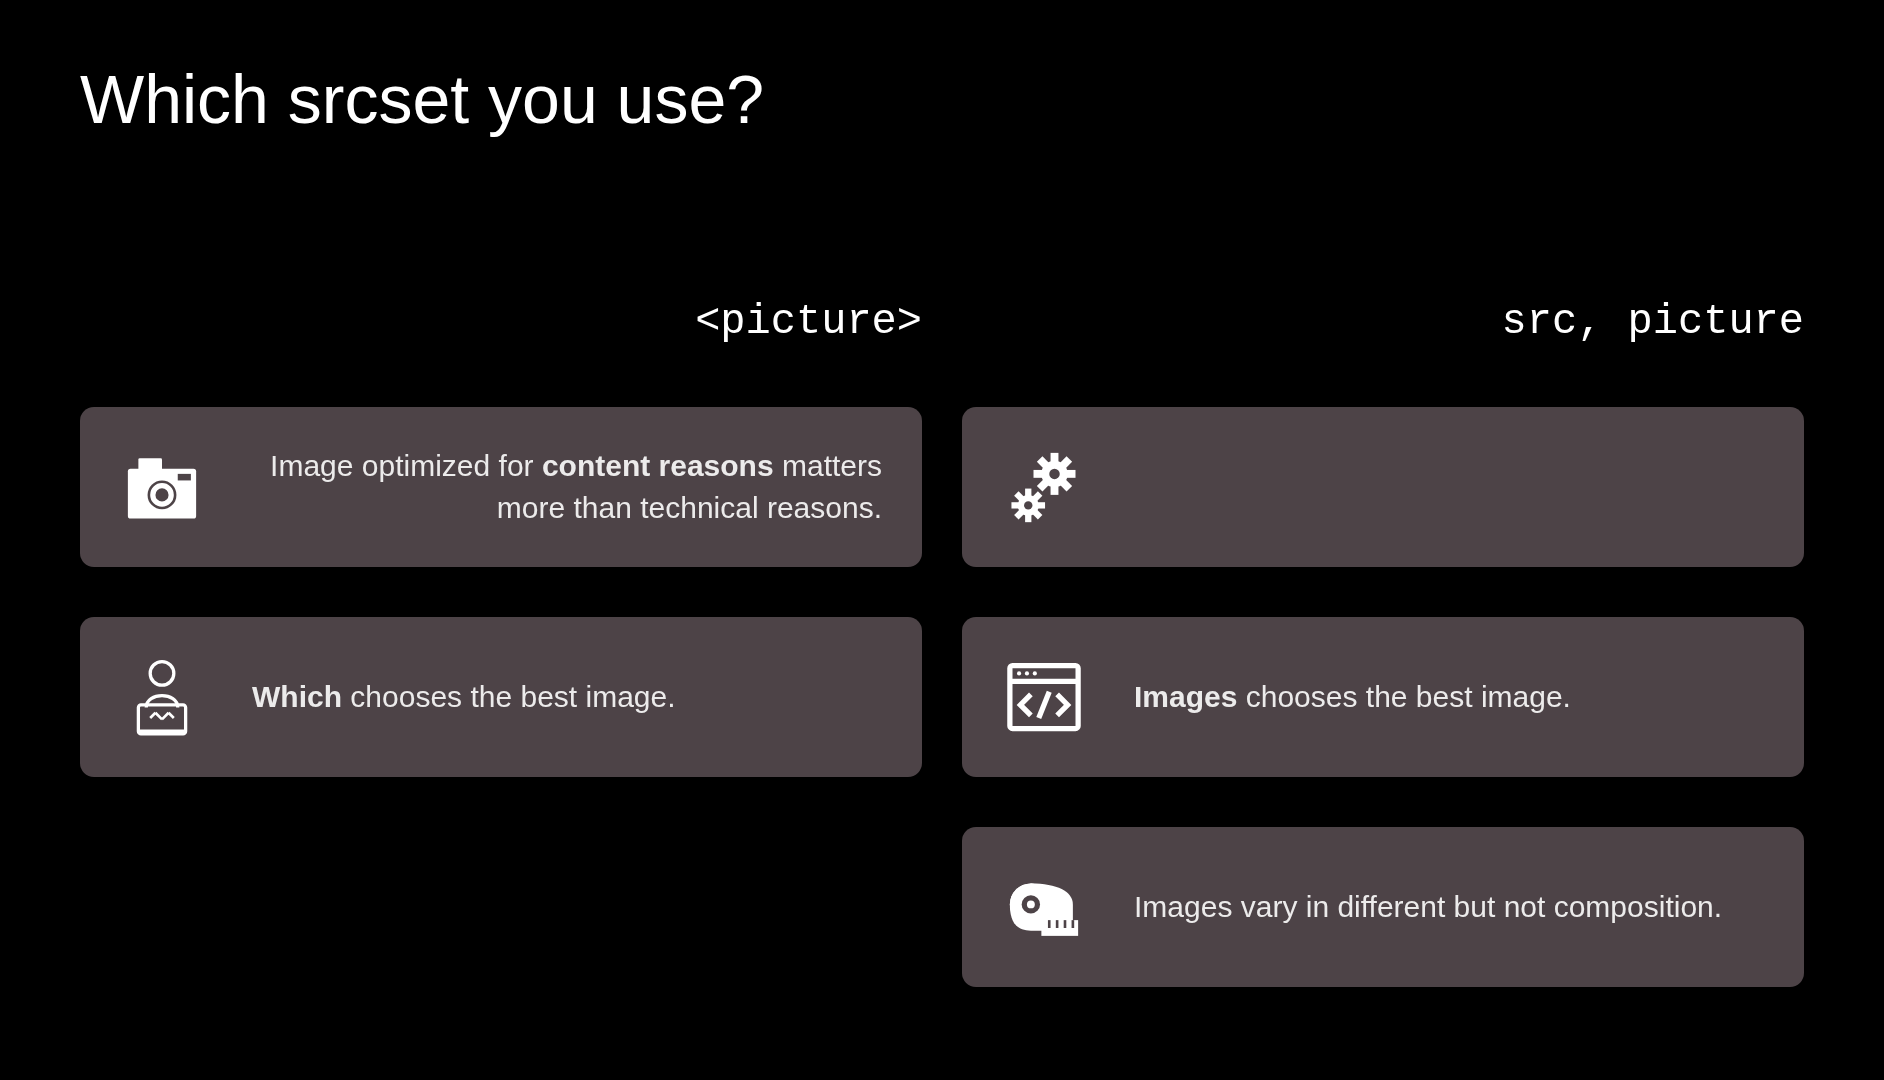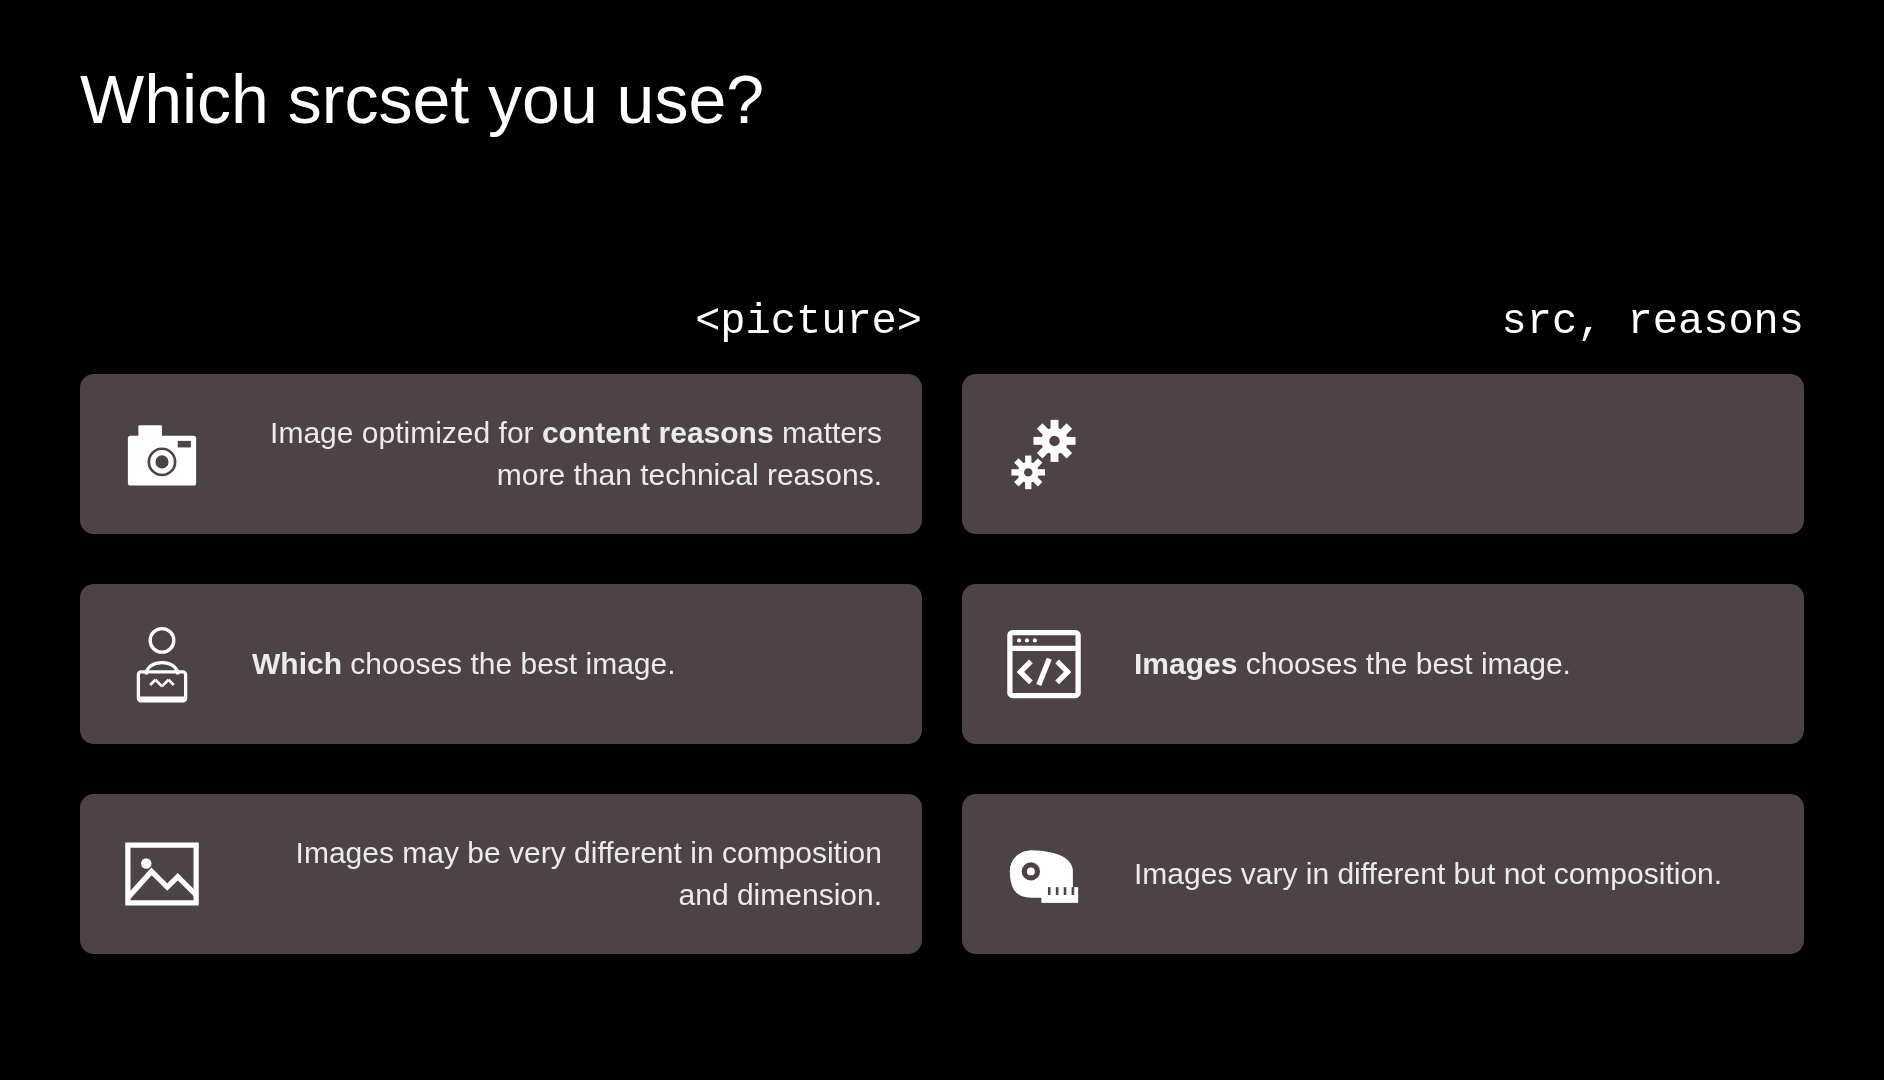--- a/index.html
+++ b/index.html
@@ -38,21 +38,21 @@
   .card {
     background: #4d4347;
     border-radius: 14px;
     padding: 36px 40px;
     display: flex;
     align-items: center;
     gap: 48px;
     margin-bottom: 60px;
     min-height: 160px;
   }
-  .card:nth-of-type(2){ margin-bottom: 50px; }
+  .card:nth-of-type(2){ margin-bottom: 50px; margin-top: 33px; }
   .card:nth-of-type(3){ margin-bottom: 50px; }
   .card-icon {
     width: 84px;
     height: 84px;
     flex-shrink: 0;
     display: flex;
     align-items: center;
     justify-content: center;
   }
   .card-icon svg {
@@ -100,37 +100,25 @@
           <rect x="14" y="38" width="36" height="22" rx="2"></rect>
           <path d="M23 48 L27 44 M27 44 L32 49 M32 49 L37 44 M37 44 L41 48" stroke-width="2"></path>
           <line x1="14" y1="58" x2="50" y2="58"></line>
         </svg>
       </div>
       <div class="card-text">
         <span></span><strong>Which</strong><span> chooses the best image.</span>
       </div>
     </div>
 
-    <div class="card">
-      <div class="card-icon">
-        <svg viewBox="0 0 64 64" fill="none" stroke="white" stroke-width="4">
-          <rect x="6" y="10" width="52" height="44"></rect>
-          <circle cx="20" cy="24" r="4" fill="white" stroke="none"></circle>
-          <path d="M6 50 L24 30 L36 42 L44 34 L58 48" stroke-width="4" fill="none"></path>
-        </svg>
-      </div>
-      <div class="card-text">
-        <span>Images may be very different in composition and dimension.</span><strong></strong><span></span>
-      </div>
-    </div>
 
   </div>
 
   <div class="col">
-    <div class="col-heading">src, reasons</div>
+    <div class="col-heading">src, picture</div>
 
     <div class="card">
       <div class="card-icon">
         <svg viewBox="0 0 64 64" fill="white">
           <g transform="translate(40,22)">
             <circle r="10"></circle>
             <g>
               <rect x="-3" y="-16" width="6" height="8"></rect>
               <rect x="-3" y="8" width="6" height="8"></rect>
               <rect x="-16" y="-3" width="8" height="6"></rect>

